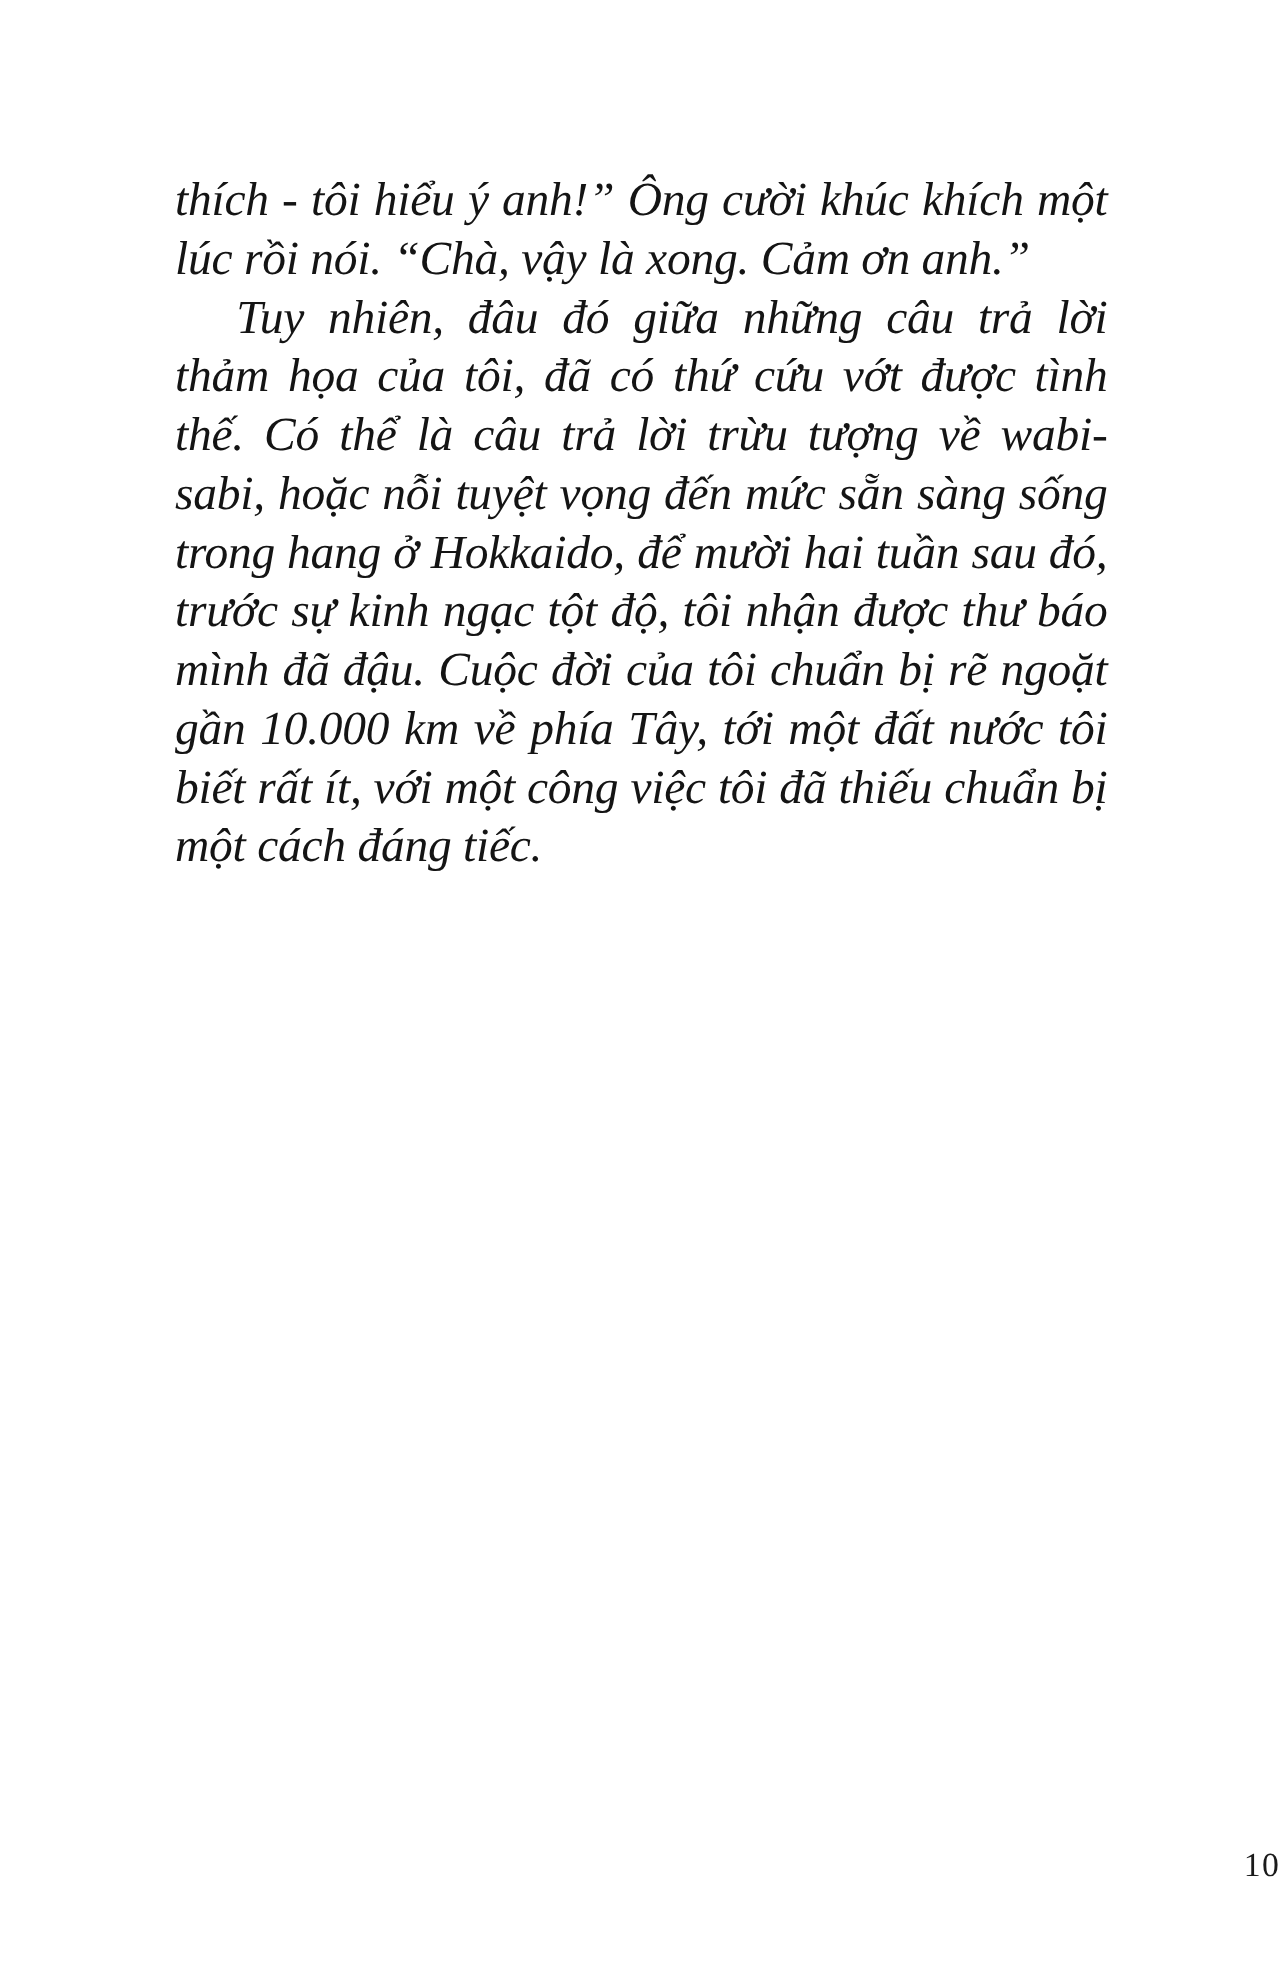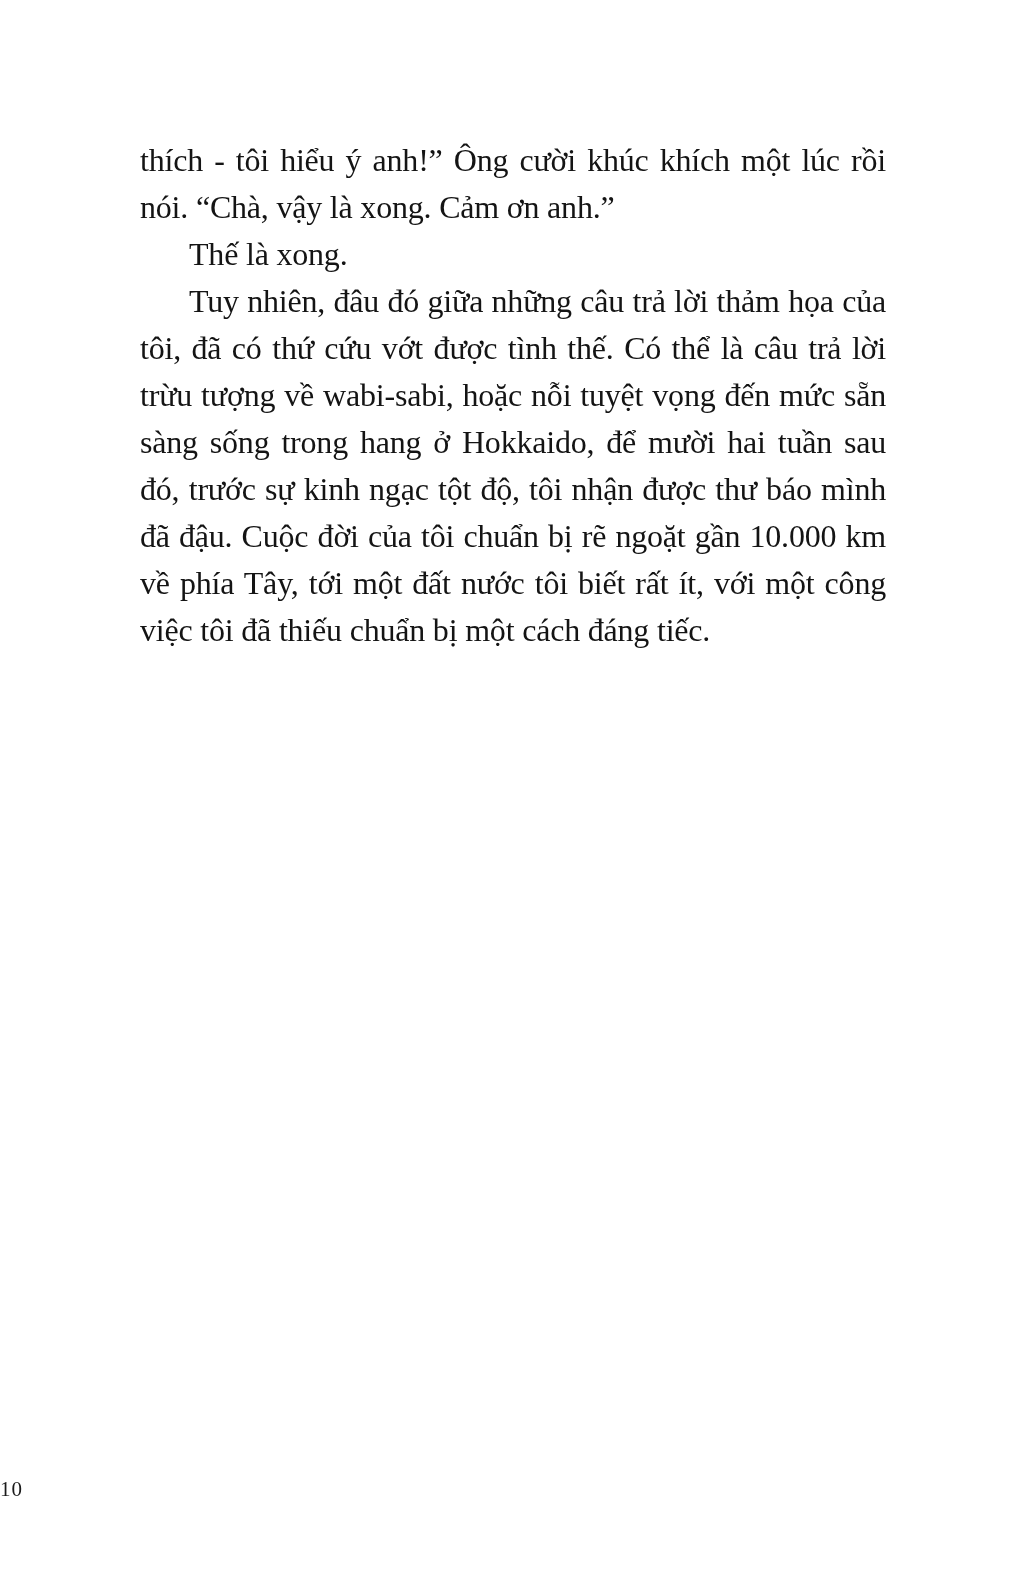--- a/index.html
+++ b/index.html
@@ -14,50 +14,50 @@
     background: #ffffff;
     color: #141414;
     font-family: "Liberation Serif", "DejaVu Serif", serif;
     overflow: hidden;
   }
   .text-block {
     position: absolute;
     left: 140px;
     top: 137px;
     width: 746px;
-    font-size: 32px;
+    font-size: 38px;
     line-height: 47px;
     text-align: justify;
     text-justify: inter-word;
     letter-spacing: -0.2px;
+    font-style: italic;
   }
   .text-block p {
     margin: 0;
     padding: 0;
   }
   .text-block p.indent {
     text-indent: 49px;
   }
   .page-number {
     position: absolute;
     left: 0;
     top: 1477px;
     width: 100%;
-    text-align: left;
-    font-size: 21px;
+    text-align: right;
+    font-size: 27px;
     letter-spacing: 1px;
     color: #1a1a1a;
   }
 </style>
 </head>
 <body>
 
 <div class="book-page">
 
   <div class="text-block">
     <p>thích - tôi hiểu ý anh!” Ông cười khúc khích một lúc rồi nói. “Chà, vậy là xong. Cảm ơn anh.”</p>
-    <p class="indent">Thế là xong.</p>
     <p class="indent">Tuy nhiên, đâu đó giữa những câu trả lời thảm họa của tôi, đã có thứ cứu vớt được tình thế. Có thể là câu trả lời trừu tượng về wabi-sabi, hoặc nỗi tuyệt vọng đến mức sẵn sàng sống trong hang ở Hokkaido, để mười hai tuần sau đó, trước sự kinh ngạc tột độ, tôi nhận được thư báo mình đã đậu. Cuộc đời của tôi chuẩn bị rẽ ngoặt gần 10.000 km về phía Tây, tới một đất nước tôi biết rất ít, với một công việc tôi đã thiếu chuẩn bị một cách đáng tiếc.</p>
   </div>
 
   <div class="page-number">10</div>
 
 </div>
 
 </body></html>

